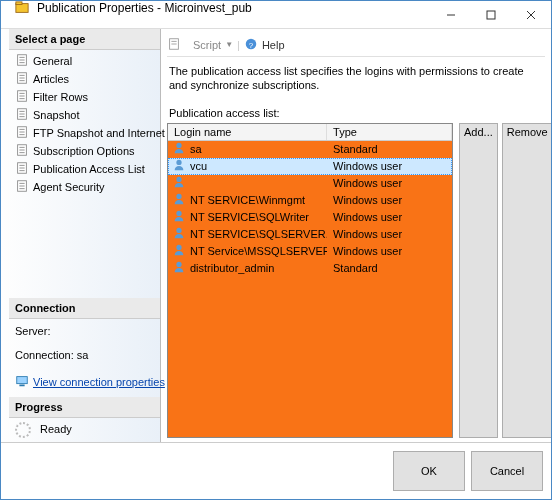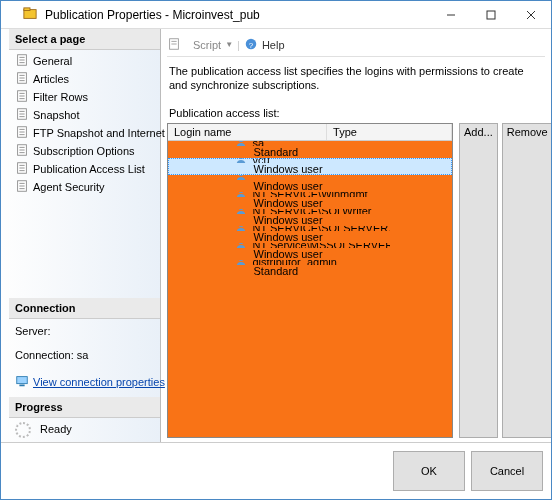--- a/index.html
+++ b/index.html
@@ -1,17 +1,17 @@
 <!DOCTYPE html>
 <html><head>
 <meta charset="utf-8">
 <style>
 * { box-sizing: border-box; margin: 0; padding: 0; }
 body { font-family: "Segoe UI", Tahoma, sans-serif; font-size: 11px; background: #fff; width: 552px; height: 500px; overflow: hidden; border: 1px solid #4a88c4; display: flex; flex-direction: column; }
-.titlebar { height: 28px; display: flex; align-items: center; background: #fff; border-bottom: 1px solid #ddd; padding-left: 22px; }
+.titlebar { height: 28px; display: flex; background: #fff; border-bottom: 1px solid #ddd; padding-left: 14px; }
 .titlebar .app-icon { width: 16px; height: 16px; margin-right: 6px; }
 .titlebar .title { flex: 1; font-size: 12px; }
 .titlebar .winbtn { width: 40px; height: 27px; display: flex; align-items: center; justify-content: center; }
 .content { flex: 1; display: flex; min-height: 0; }
 .sidebar { width: 160px; background: linear-gradient(to right, #fefefe, #e9f0f8); border-right: 1px solid #bbb; display: flex; flex-direction: column; font-size: 11px; padding-left: 8px; }
 .side-head { font-weight: bold; padding: 4px 6px; background: #eaeaea; border-bottom: 1px solid #ccc; }
 .side-list { padding: 2px 0 2px 6px; }
 .side-row { display: flex; align-items: center; padding: 1px 0; gap: 4px; white-space: nowrap; }
 .side-sub { flex: 1; }
 .conn-block { padding: 4px 6px; }
@@ -23,21 +23,21 @@
 .toolbar span.lbl { color:#888;margin-left:8px; }
 .desc { padding: 8px 2px; line-height: 1.25; }
 .pal-label { padding: 6px 2px 4px; }
 .pal-area { display: flex; gap: 6px; flex: 1; min-height: 0; }
 .listbox { flex: 1; border: 1px solid #888; background: #f97316; min-height: 0; overflow: hidden; }
 .list-header { display:flex; background:#f4f4f4; border-bottom:1px solid #ccc; }
 .list-header div { padding:2px 6px; border-right:1px solid #ddd; font-size:11px; }
 .col-login { width: 56%; }
 .col-type { width: 44%; }
 .list-rows { overflow:auto; }
-.row { display:flex; align-items:center; height:17px;flex-direction:column; }
+.row { display:flex; align-items:center; height:17px; }
 .row.sel { background:#cde8ff; outline:1px dotted #3399ff; outline-offset:-1px; }
 .row .cell-login { width:56%; display:flex; align-items:center; gap:4px; padding-left:4px; white-space:nowrap; overflow:hidden; }
 .row .cell-type { width:44%; padding-left:6px; }
 .btncol { width:86px; display:flex; gap:4px; }
 .btn { border:1px solid #adadad; background:#e1e1e1; padding:2px 4px; font-size:11px; text-align:center; cursor:default; }
 .footer { border-top:1px solid #ccc; padding:8px; display:flex; justify-content:flex-end; gap:6px; }
 .footer .btn { width:72px; padding:13px 4px; }
 .ico { width:14px; height:14px; display:inline-block; flex-shrink:0; }
 </style>
 </head>

